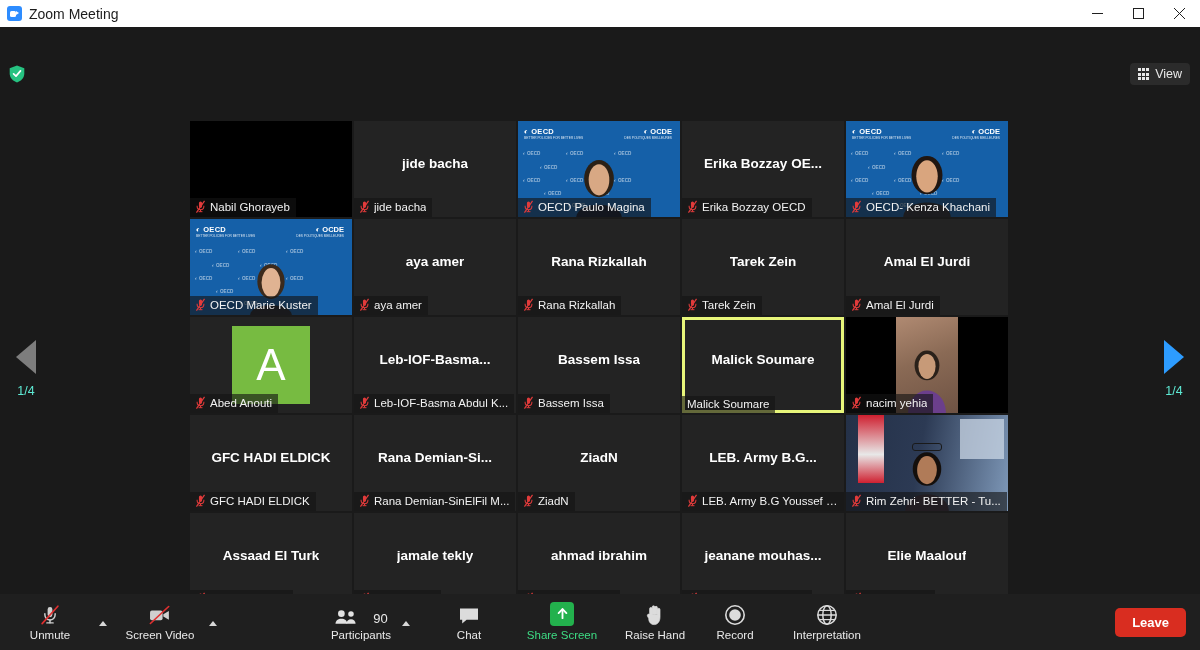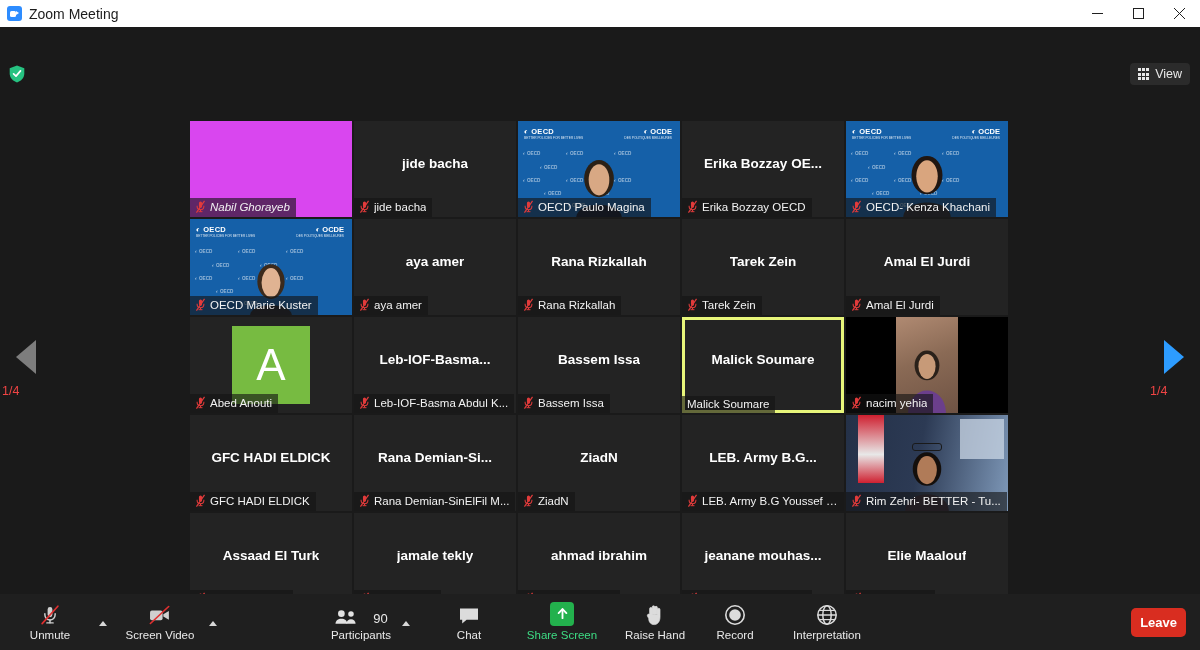--- a/index.html
+++ b/index.html
@@ -106,21 +106,22 @@
     grid-template-rows: repeat(3, 3px);
     gap: 1.3px;
   }
   .grid-icon i { background: #e8e8e8; display: block; }
 
   
   .pager {
     position: absolute;
     top: 313px;
     width: 48px;
-    color: #ef4444;
+    text-align: center;
+    color: #5eead4;
     font-size: 12.5px;
   }
   .pager.left { left: 2px; }
   .pager.right { right: 2px; }
   .arrow {
     width: 0; height: 0;
     margin: 0 auto 10px;
     border-top: 17px solid transparent;
     border-bottom: 17px solid transparent;
   }
@@ -136,21 +137,21 @@
     display: grid;
     grid-template-columns: repeat(5, 162px);
     grid-template-rows: repeat(5, 96px);
     gap: 2px;
   }
   .tile {
     position: relative;
     background: #232323;
     overflow: hidden;
   }
-  .tile.black { background: #d946ef; font-style: italic; }
+  .tile.black { background: #000000; }
   .tile.active {
     outline: 3px solid #e7f57a;
     outline-offset: -3px;
     z-index: 3;
   }
 
   
   .tile-center {
     position: absolute;
     inset: 0;
@@ -310,21 +311,21 @@
   }
   .participants-ic { display: flex; align-items: center; gap: 15px; }
   .pcount { font-size: 13px; color: #e9e9e9; font-weight: normal; }
   .leave-btn {
     position: absolute;
     right: 14px;
     background: #d92d20;
     color: #ffffff;
     font-size: 13px;
     font-weight: bold;
-    padding: 7px 9px;
+    padding: 7px 17px;
     border-radius: 5px;
   }
 </style>
 </head>
 <body>
 
 <div class="titlebar">
   <div class="titlebar-left">
     <span class="zoom-logo"></span>
     <span class="titlebar-title">Zoom Meeting</span>

